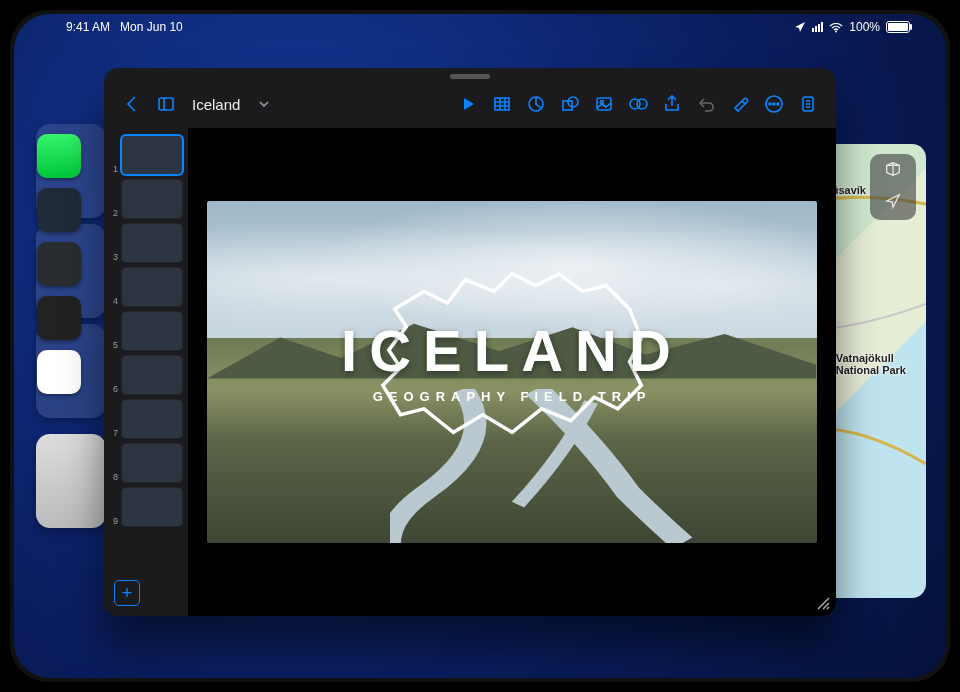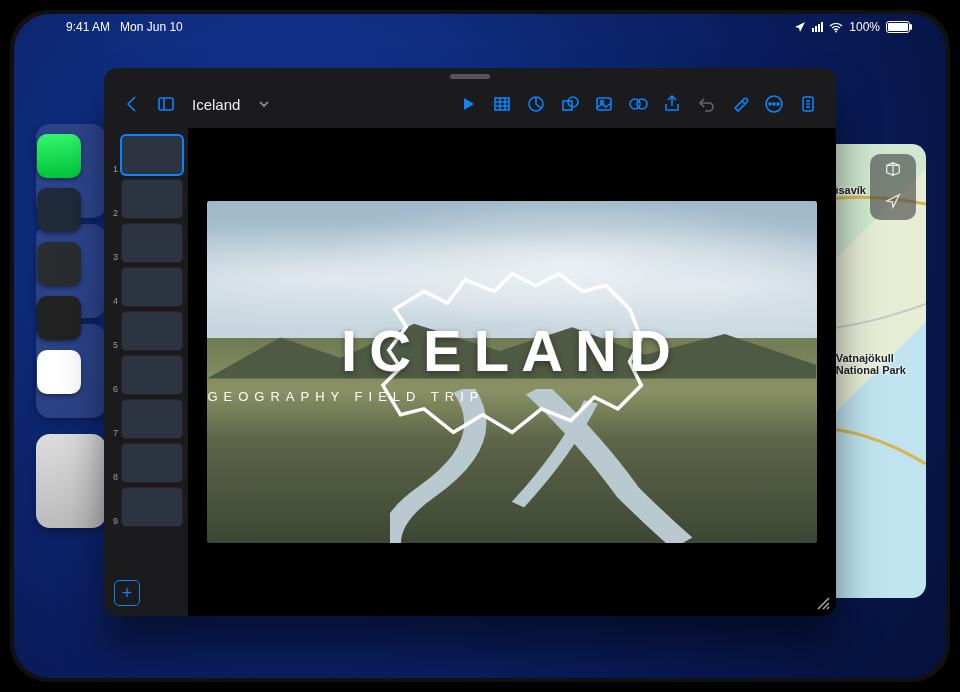--- a/index.html
+++ b/index.html
@@ -62,21 +62,21 @@
     background:radial-gradient(ellipse at 20% 50%,rgba(255,255,255,.6),rgba(255,255,255,0) 50%),
                radial-gradient(ellipse at 60% 40%,rgba(255,255,255,.6),rgba(255,255,255,0) 50%),
                radial-gradient(ellipse at 85% 55%,rgba(255,255,255,.5),rgba(255,255,255,0) 50%);}
   .mtn{position:absolute;left:0;right:0;top:32%;height:20%;}
   .mtn svg{width:100%;height:100%;}
   .river{position:absolute;left:30%;right:10%;top:55%;bottom:0;}
   .river svg{width:100%;height:100%;}
   .outline{position:absolute;left:16%;top:18%;width:68%;height:60%;}
   .outline svg{width:100%;height:100%;}
   .title{position:absolute;left:0;right:0;top:34%;text-align:center;color:#fff;font-weight:600;letter-spacing:12px;font-size:58px;text-shadow:0 2px 6px rgba(0,0,0,.4);}
-  .subtitle{position:absolute;left:0;right:0;top:55%;text-align:left;color:#fff;letter-spacing:6px;font-size:13px;font-weight:400;}
+  .subtitle{position:absolute;left:0;right:0;top:55%;text-align:center;color:#fff;letter-spacing:6px;font-size:13px;font-weight:700;}
   .resize{position:absolute;right:6px;bottom:6px;width:16px;height:16px;}
   .resize svg{width:16px;height:16px;stroke:#aaa;fill:none;stroke-width:1.5;}
   
   .tf1{background:linear-gradient(#9fb8c9 0 40%,#6e7a53 40% 100%);}
   .tf2{background:linear-gradient(90deg,#e8e8e8 0 50%,#2b6ea5 50% 100%);}
   .tf3{background:radial-gradient(circle at 40% 50%,#3aa24a,#1d5b22 70%) #e8efe6;}
   .tf4{background:linear-gradient(#04383a,#066);}
   .tf5{background:#fff;}
   .tf6{background:linear-gradient(#1a1a1a,#3d1a1a);}
   .tf7{background:#fff;}

